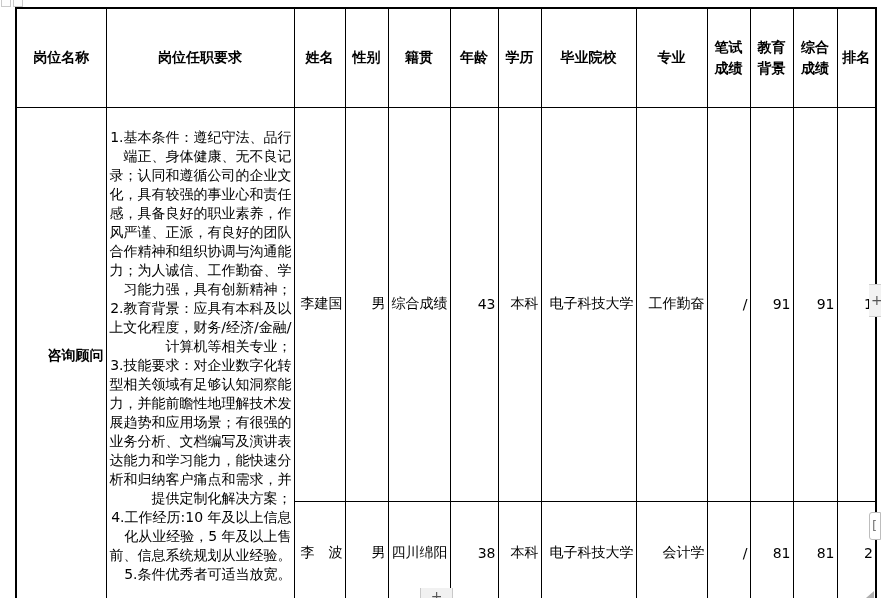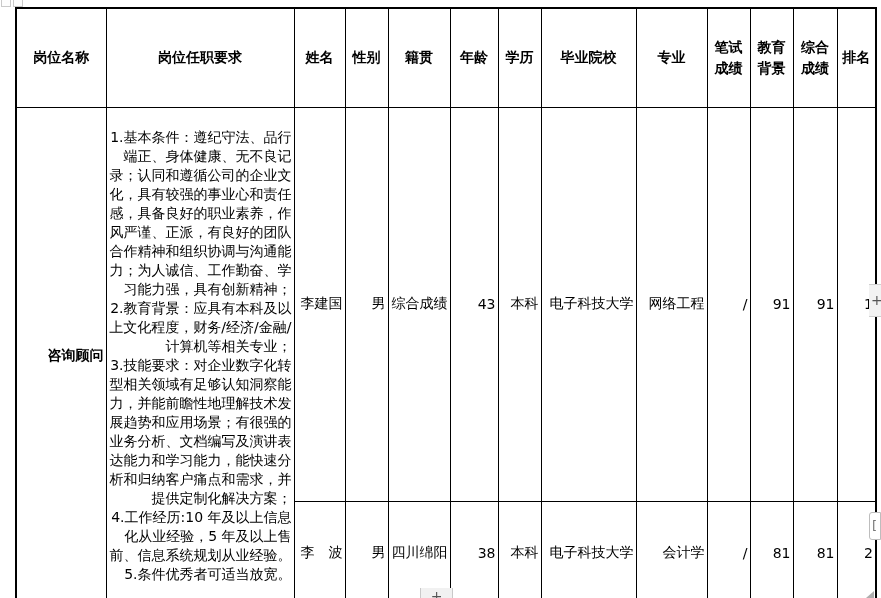--- a/index.html
+++ b/index.html
@@ -147,21 +147,21 @@
 2.教育背景：应具有本科及以上文化程度，财务/经济/金融/计算机等相关专业；
 3.技能要求：对企业数字化转型相关领域有足够认知洞察能力，并能前瞻性地理解技术发展趋势和应用场景；有很强的业务分析、文档编写及演讲表达能力和学习能力，能快速分析和归纳客户痛点和需求，并提供定制化解决方案；
 4.工作经历:10 年及以上信息化从业经验，5 年及以上售前、信息系统规划从业经验。
 5.条件优秀者可适当放宽。</td>
     <td>李建国</td>
     <td>男</td>
     <td>综合成绩</td>
     <td>43</td>
     <td>本科</td>
     <td>电子科技大学</td>
-    <td>网络工程</td>
+    <td>工作勤奋</td>
     <td>/</td>
     <td>91</td>
     <td>91</td>
     <td>1</td>
   </tr>
   <tr class="data-row-2">
     <td>李　波</td>
     <td>男</td>
     <td>四川绵阳</td>
     <td>38</td>

